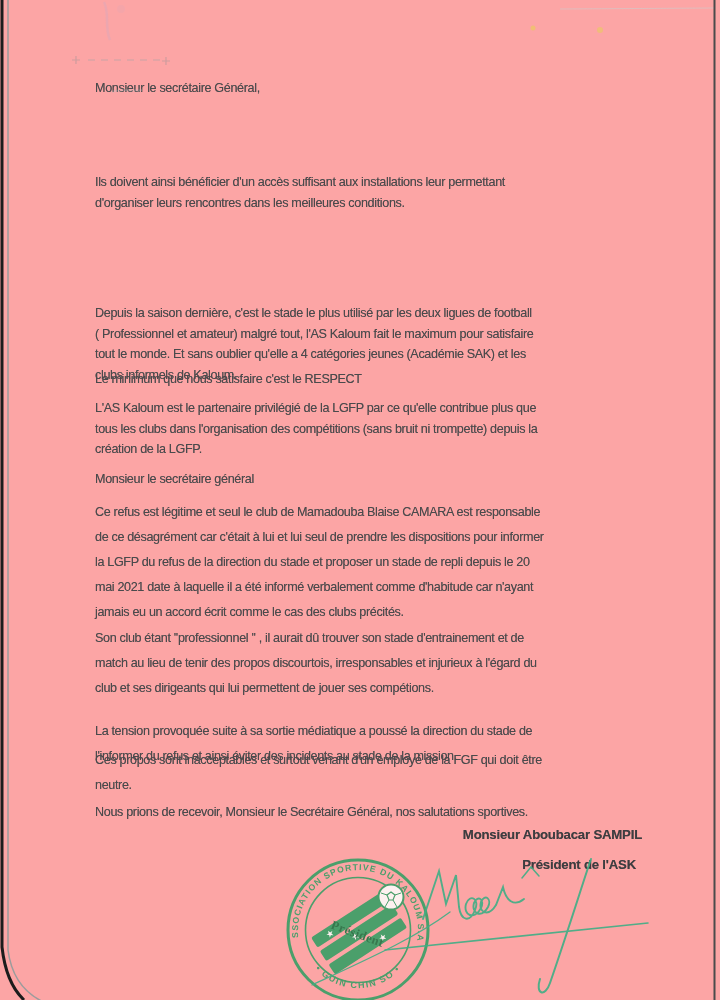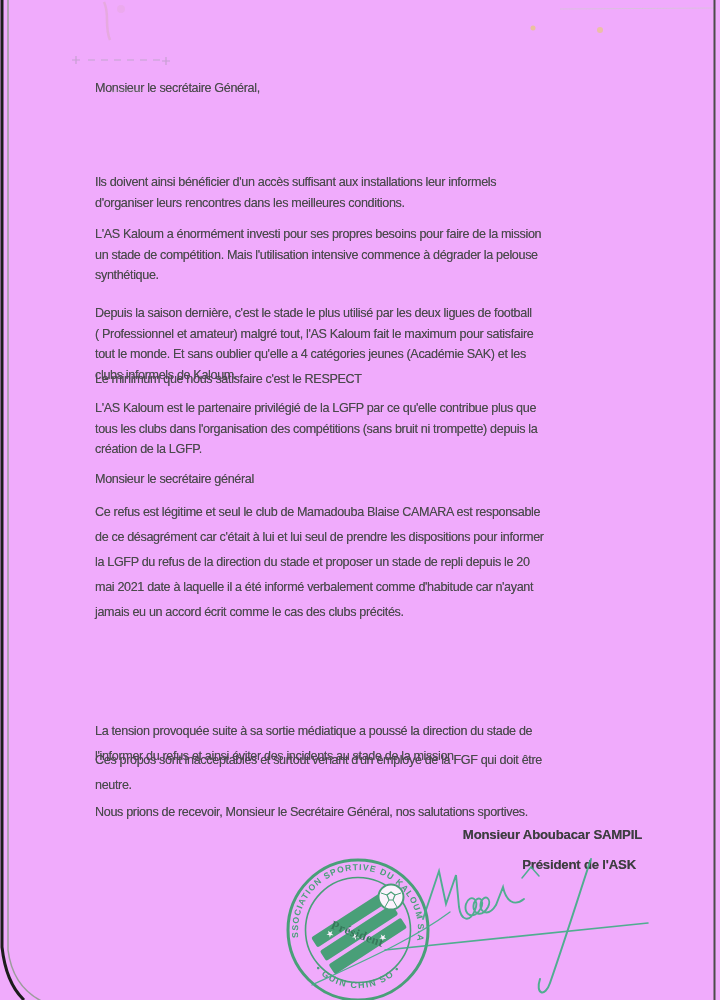--- a/index.html
+++ b/index.html
@@ -1,19 +1,19 @@
 <!DOCTYPE html>
 <html><head>
 <meta charset="utf-8">
 <style>
   html,body{margin:0;padding:0;background:#e9e9e9;}
   .page{
     position:relative;
     width:720px;height:1000px;
-    background:#f0abfc;
+    background:#fca5a5;
     overflow:hidden;
     font-family:"Liberation Sans",sans-serif;
   }
   .letter-body{position:absolute;inset:0;}
   .para{
     position:absolute;
     margin:0;
     left:95px;
     width:560px;
     font-size:12.6px;
@@ -38,46 +38,46 @@
 </head>
 <body>
 
 <div class="page">
 
   <div class="letter-body">
 
     <p class="para lh-tight" style="top:78px;">Monsieur le secrétaire Général,</p>
 
 
-    <p class="para lh-tight" style="top:172px;">Ils doivent ainsi bénéficier d'un accès suffisant aux installations leur informels
+    <p class="para lh-tight" style="top:172px;">Ils doivent ainsi bénéficier d'un accès suffisant aux installations leur permettant
 d'organiser leurs rencontres dans les meilleures conditions.</p>
 
-    <p class="para lh-tight" style="top:224px;">L'AS Kaloum a énormément investi pour ses propres besoins pour faire de la mission
-un stade de compétition. Mais l'utilisation intensive commence à dégrader la pelouse
-synthétique.</p>
 
     <p class="para lh-tight" style="top:287px;margin-top:16px;">Depuis la saison dernière, c'est le stade le plus utilisé par les deux ligues de football
 ( Professionnel et amateur) malgré tout, l'AS Kaloum fait le maximum pour satisfaire
 tout le monde. Et sans oublier qu'elle a 4 catégories jeunes (Académie SAK) et les
 clubs informels de Kaloum.</p>
 
     <p class="para lh-tight" style="top:369px;">Le minimum que nous satisfaire c'est le RESPECT</p>
 
     <p class="para lh-tight" style="top:469px;">Monsieur le secrétaire général</p>
 
     <p class="para lh-tight" style="top:398px;">L'AS Kaloum est le partenaire privilégié de la LGFP par ce qu'elle contribue plus que
 tous les clubs dans l'organisation des compétitions (sans bruit ni trompette) depuis la
 création de la LGFP.</p>
 
     <p class="para lh-loose" style="top:500px;">Ce refus est légitime et seul le club de Mamadouba Blaise CAMARA est responsable
 de ce désagrément car c'était à lui et lui seul de prendre les dispositions pour informer
 la LGFP du refus de la direction du stade et proposer un stade de repli depuis le 20
 mai 2021 date à laquelle il a été informé verbalement comme d'habitude car n'ayant
 jamais eu un accord écrit comme le cas des clubs précités.</p>
 
+    <p class="para lh-loose" style="top:626px;">Son club étant ''professionnel '' , il aurait dû trouver son stade d'entrainement et de
+match au lieu de tenir des propos discourtois, irresponsables et injurieux à l'égard du
+club et ses dirigeants qui lui permettent de jouer ses compétions.</p>
 
     <p class="para lh-loose" style="top:700px;margin-top:48px;">Ces propos sont inacceptables et surtout venant d'un employé de la FGF qui doit être
 neutre.</p>
 
     <p class="para lh-loose" style="top:719px;">La tension provoquée suite à sa sortie médiatique a poussé la direction du stade de
 l'informer du refus et ainsi éviter des incidents au stade de la mission.</p>
 
     <p class="para lh-loose" style="top:800px;">Nous prions de recevoir, Monsieur le Secrétaire Général, nos salutations sportives.</p>
 
     <p class="sig-name" style="top:827px;">Monsieur Aboubacar SAMPIL</p>

